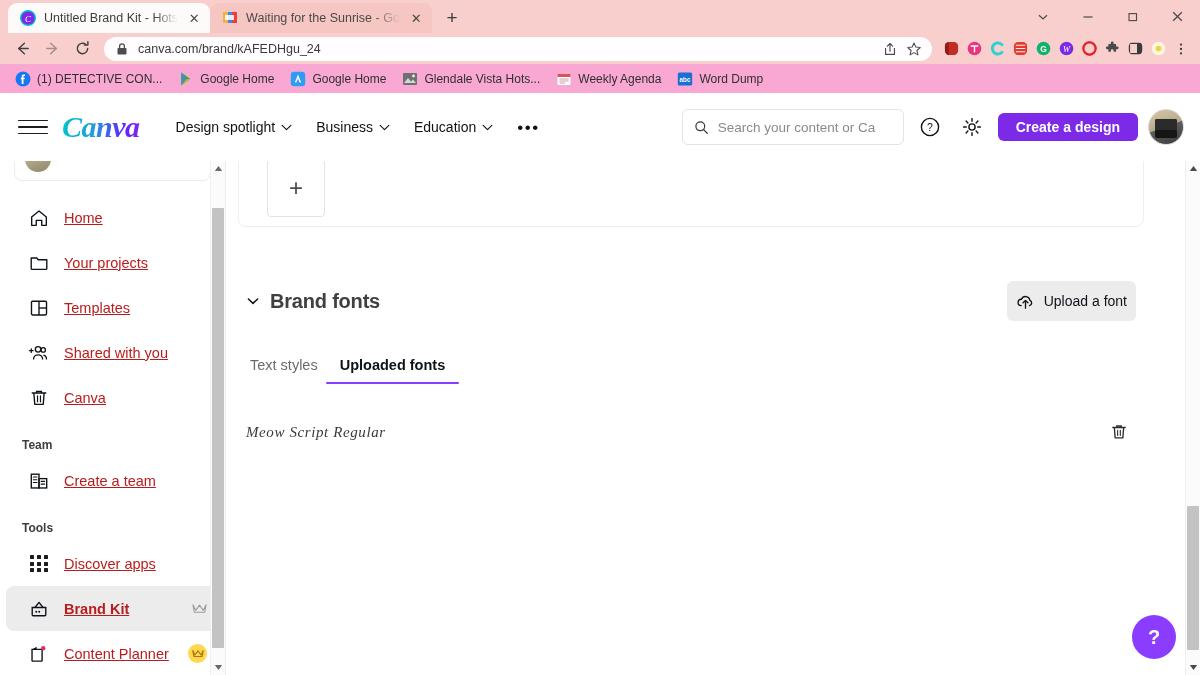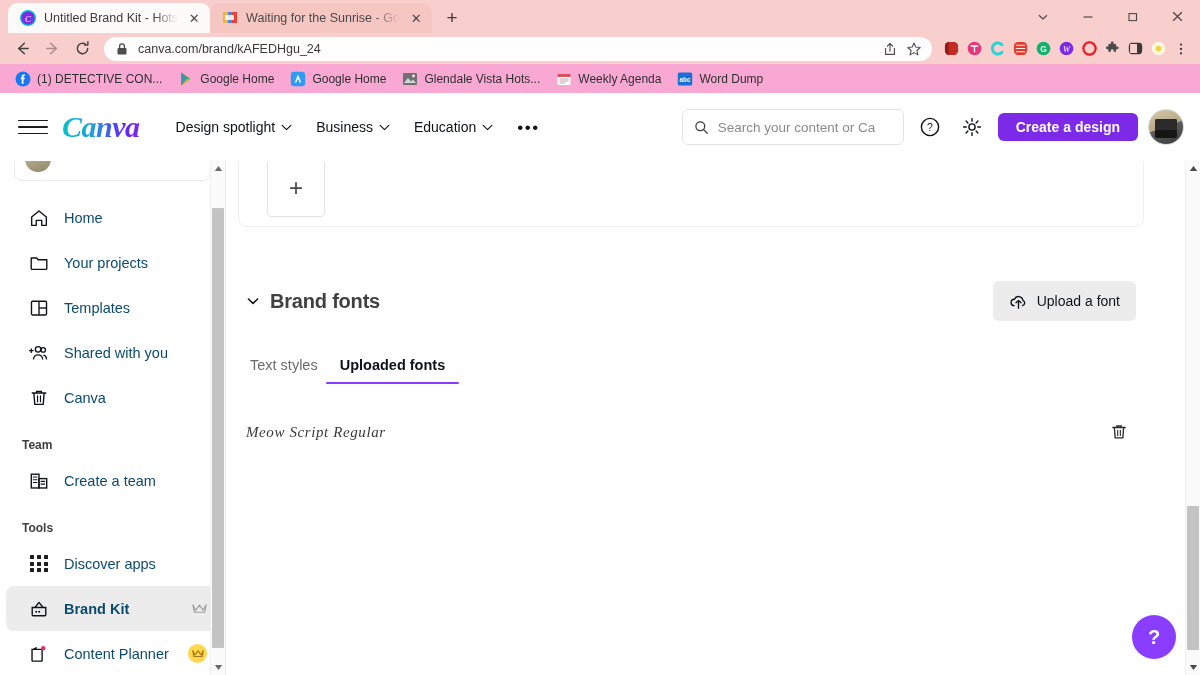--- a/index.html
+++ b/index.html
@@ -193,24 +193,25 @@
     width: 26px; height: 26px; border-radius: 50%; flex: none;
     background: linear-gradient(160deg,#cfc4a4,#8d8767);
   }
   .profile-name { font-size: 12px; color: #8c8c8c; }
 
   .nav-list { margin-top: 14px; }
   .nav-row {
     height: 45px;
     display: flex; align-items: center; gap: 14px;
     padding: 0 12px 0 22px;
-    font-size: 14.5px; color: #0c4a6e;
+    font-size: 14.5px; color: #b91c1c;
     border-radius: 8px;
     margin: 0 6px;
     position: relative;
+    text-decoration: underline;
   }
   .nav-row.active { background: #ececed; font-weight: 700; }
   .nav-ico { width: 22px; height: 22px; flex: none; display: block; }
   .nav-label { flex: 1; white-space: nowrap; }
   .badge-crown { width: 15px; height: 15px; flex: none; display: block; }
   .badge-crown-gold {
     width: 19px; height: 19px; flex: none;
     border-radius: 50%; background: #ffd84d;
     display: flex; align-items: center; justify-content: center;
   }
@@ -267,21 +268,21 @@
     padding: 0 8px 0 8px;
   }
   .collapse-chev { width: 14px; height: 14px; margin-right: 10px; display:block; color:#1d1d1d;}
   .section-title {
     font-size: 20px; font-weight: 700; color: #404040;
     letter-spacing: -0.2px;
   }
   .upload-btn {
     margin-left: auto;
     height: 40px; background: #ececed; border: none;
-    border-radius: 6px; padding: 0 16px;
+    border-radius: 6px; padding: 0 9px;
     display: flex; align-items: center; gap: 9px;
     font-size: 14px; color: #0e1318; font-weight: 400;
     font-family: "Liberation Sans", sans-serif;
     white-space: nowrap;
   }
 
   .tabs { display: flex; gap: 14px; margin: 32px 0 0 8px; }
   .tabitem {
     font-size: 14.5px; color: #6b6b6b;
     padding: 4px 4px 11px 4px;

